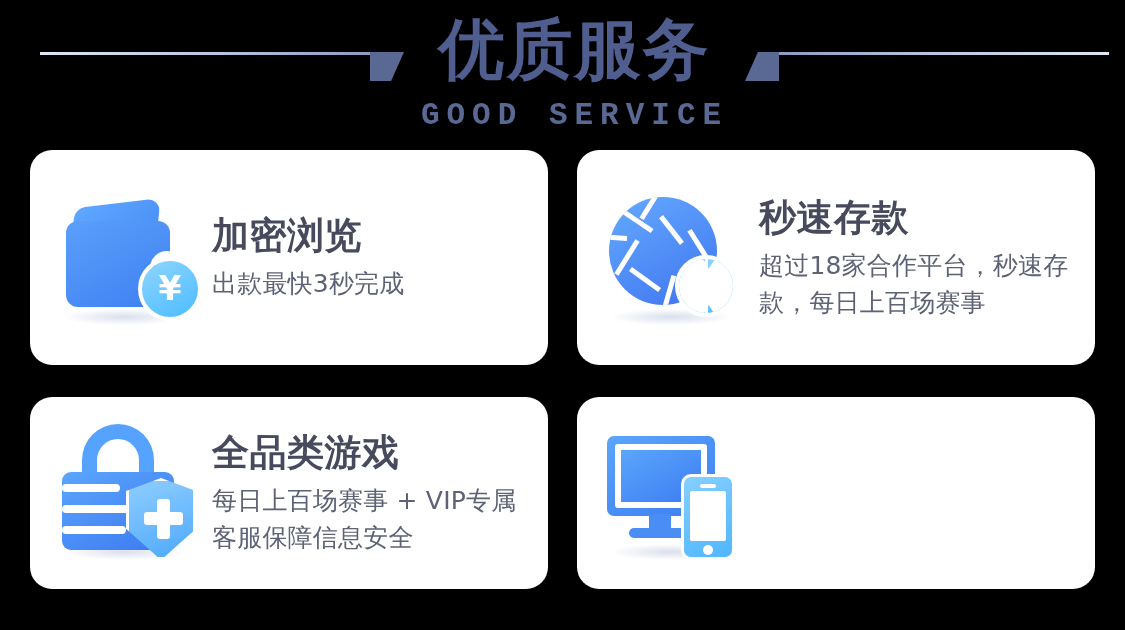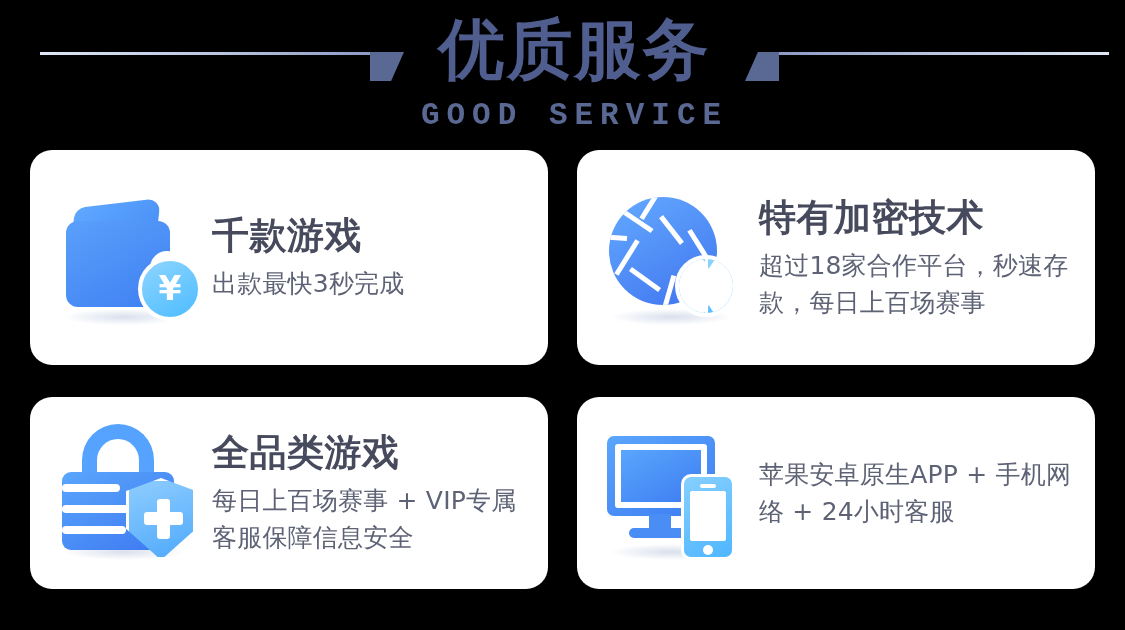--- a/index.html
+++ b/index.html
@@ -353,21 +353,21 @@
 
   <div class="card">
     <div class="card-icon">
       <div class="ic icon-shadow"></div>
       <div class="ic wallet-flap"></div>
       <div class="ic wallet-body"></div>
       <div class="ic wallet-btn"></div>
       <div class="ic wallet-coin">¥</div>
     </div>
     <div class="card-text">
-      <div class="card-title">千款游戏</div>
+      <div class="card-title">加密浏览</div>
       <div class="card-sub">出款最快3秒完成</div>
     </div>
   </div>
 
   <div class="card">
     <div class="card-icon">
       <div class="ic icon-shadow"></div>
       <div class="ic ball-soccer">
         <span class="sc1"></span>
           <span class="sc2"></span>
@@ -380,21 +380,21 @@
           <span class="sc9"></span>
       </div>
       <div class="ic ball-basket">
         <span class="bk-v"></span>
         <span class="bk-h"></span>
         <span class="bk-c1"></span>
         <span class="bk-c2"></span>
       </div>
     </div>
     <div class="card-text">
-      <div class="card-title">特有加密技术</div>
+      <div class="card-title">秒速存款</div>
       <div class="card-sub">超过18家合作平台，秒速存款，每日上百场赛事</div>
     </div>
   </div>
 
   <div class="card">
     <div class="card-icon">
       <div class="ic icon-shadow"></div>
       <div class="ic lock-shackle"></div>
       <div class="ic lock-body">
         <span class="lk1"></span>
@@ -418,17 +418,16 @@
       <div class="ic monitor"></div>
       <div class="ic monitor-neck"></div>
       <div class="ic monitor-base"></div>
       <div class="ic phone">
         <span class="speaker"></span>
         <span class="screen"></span>
         <span class="home"></span>
       </div>
     </div>
     <div class="card-text">
-      <div class="card-sub">苹果安卓原生APP + 手机网络 + 24小时客服</div>
     </div>
   </div>
 
 </div>
 
 </body></html>

